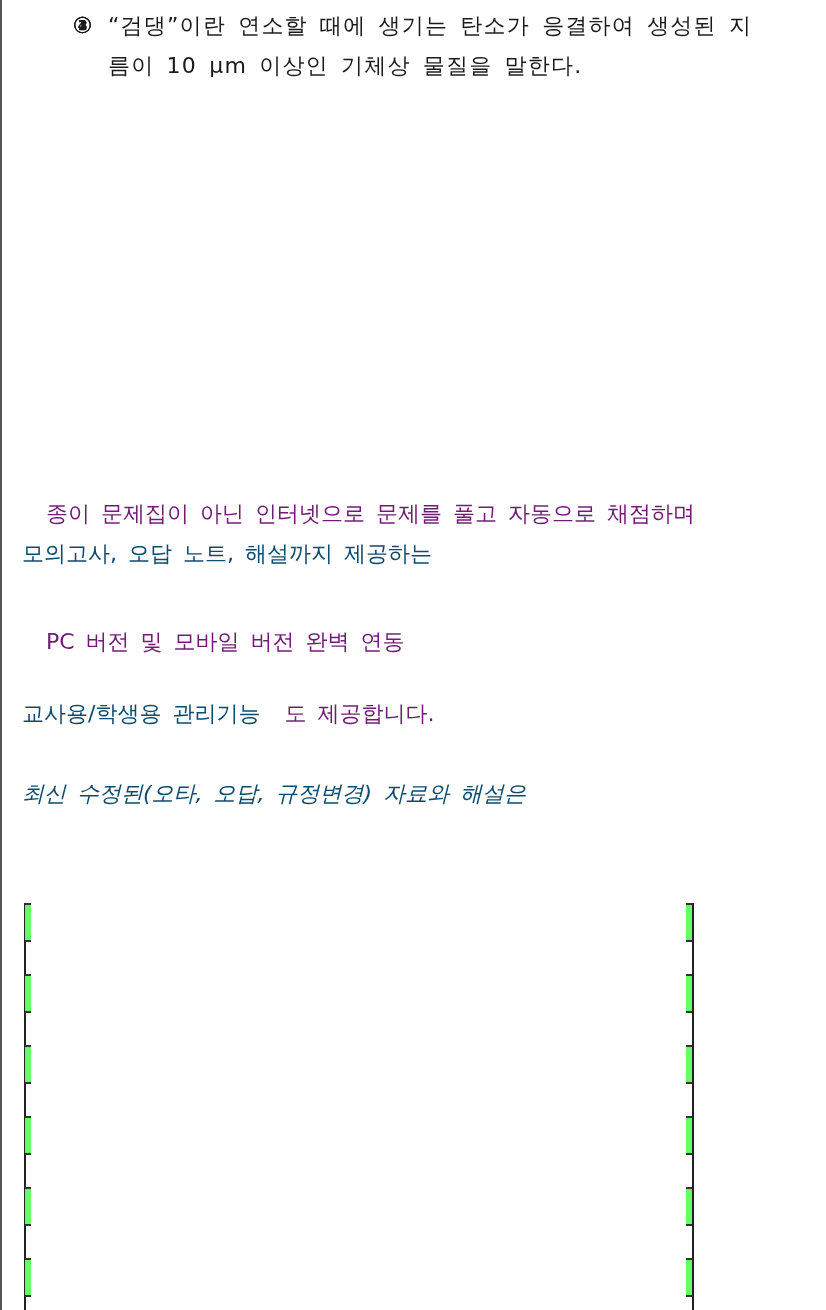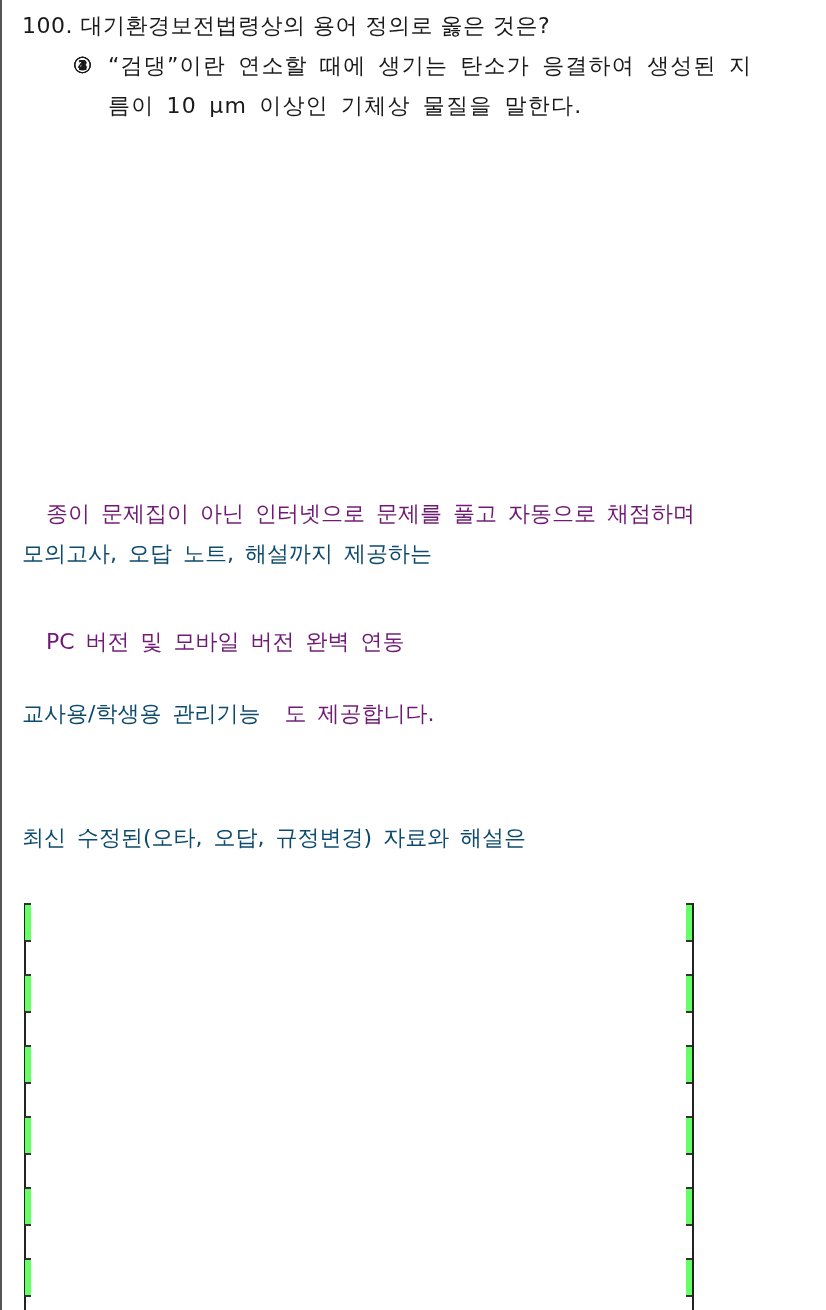--- a/index.html
+++ b/index.html
@@ -86,21 +86,20 @@
       border-top: 2px solid #333333;
       border-bottom: 2px solid #333333;
     }
   </style>
 </head>
 <body>
 
 <div class="page-left-border"></div>
 
 <div class="question">
-  <div class="q-title">100. 대기환경보전법령상의 용어 정의로 옳은 것은?</div>
 
   <div class="option">
     <span class="option-num">①</span>
   </div>
   <div class="option">
     <span class="option-num">②</span>
   </div>
   <div class="option">
     <span class="option-num">③</span>
   </div>
@@ -109,21 +108,21 @@
     <span class="option-text">“검댕”이란 연소할 때에 생기는 탄소가 응결하여 생성된 지름이 10 μm 이상인 기체상 물질을 말한다.</span>
   </div>
 </div>
 
 <div class="promo black" style="top:494px;">종이 문제집이 아닌 인터넷으로 문제를 풀고 자동으로 채점하며</div>
 <div class="promo red" style="top:534px;">모의고사, 오답 노트, 해설까지 제공하는</div>
 <div class="promo black" style="top:622px;">PC 버전 및 모바일 버전 완벽 연동</div>
 <div class="promo" style="top:694px;">
   <span class="red">교사용/학생용 관리기능</span><span class="black">도 제공합니다.</span>
 </div>
-<div class="promo red" style="top:818px;">최신 수정된(오타, 오답, 규정변경) 자료와 해설은</div>
+<div class="promo red" style="top:774px;font-style:italic;">최신 수정된(오타, 오답, 규정변경) 자료와 해설은</div>
 
 <div class="film" style="left:24px;">
   <div class="rail" style="left:0;"></div>
   <div class="sprocket" style="left:1px; top:0px;"></div>
   <div class="sprocket" style="left:1px; top:71px;"></div>
   <div class="sprocket" style="left:1px; top:142px;"></div>
   <div class="sprocket" style="left:1px; top:213px;"></div>
   <div class="sprocket" style="left:1px; top:284px;"></div>
   <div class="sprocket" style="left:1px; top:355px;"></div>
 </div>

